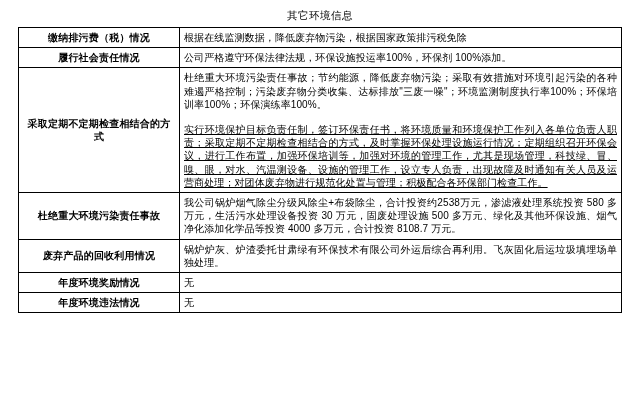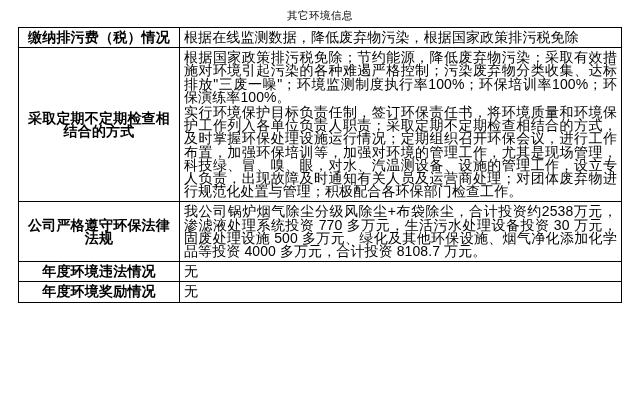--- a/index.html
+++ b/index.html
@@ -32,86 +32,99 @@
   table.env-table {
     border-collapse: collapse;
     width: 604px;
     table-layout: fixed;
     margin: 0 auto;
   }
   table.env-table td {
     border: 1px solid #000000;
     vertical-align: middle;
     padding: 3px 4px;
-    font-size: 14px;
+    font-size: 10px;
     line-height: 13.2px;
     word-break: break-all;
   }
   td.label-cell {
     width: 152px;
     text-align: center;
     font-weight: bold;
     letter-spacing: 0.2px;
   }
   td.value-cell {
     text-align: left;
     letter-spacing: 0.1px;
   }
   .v-just {
     text-align: justify;
     text-justify: inter-ideograph;
   }
   .para + .para {
-    margin-top: 2px;
+    margin-top: 12px;
+    text-decoration: underline;
   }
 </style>
 </head>
 <body>
 
 <div class="page">
 
   <div class="doc-title">其它环境信息</div>
 
   <table class="env-table">
     <tbody>
 
       <tr>
         <td class="label-cell">缴纳排污费（税）情况</td>
         <td class="value-cell">
           <div class="para v-just">根据在线监测数据，降低废弃物污染，根据国家政策排污税免除</div>
         </td>
       </tr>
 
+      <tr>
+        <td class="label-cell">履行社会责任情况</td>
+        <td class="value-cell">
+          <div class="para v-just">公司严格遵守环保法律法规，环保设施投运率100%，环保剂 100%添加。</div>
+        </td>
+      </tr>
 
       <tr>
         <td class="label-cell">采取定期不定期检查相结合的方式</td>
         <td class="value-cell">
-          <div class="para v-just">根据国家政策排污税免除；节约能源，降低废弃物污染；采取有效措施对环境引起污染的各种难遏严格控制；污染废弃物分类收集、达标排放"三废一噪"；环境监测制度执行率100%；环保培训率100%；环保演练率100%。</div>
+          <div class="para v-just">杜绝重大环境污染责任事故；节约能源，降低废弃物污染；采取有效措施对环境引起污染的各种难遏严格控制；污染废弃物分类收集、达标排放"三废一噪"；环境监测制度执行率100%；环保培训率100%；环保演练率100%。</div>
           <div class="para v-just">实行环境保护目标负责任制，签订环保责任书，将环境质量和环境保护工作列入各单位负责人职责；采取定期不定期检查相结合的方式，及时掌握环保处理设施运行情况；定期组织召开环保会议，进行工作布置，加强环保培训等，加强对环境的管理工作，尤其是现场管理，科技绿、冒、嗅、眼，对水、汽温测设备、设施的管理工作，设立专人负责，出现故障及时通知有关人员及运营商处理；对团体废弃物进行规范化处置与管理；积极配合各环保部门检查工作。</div>
         </td>
       </tr>
 
       <tr>
-        <td class="label-cell">公司严格遵守环保法律法规</td>
+        <td class="label-cell">杜绝重大环境污染责任事故</td>
         <td class="value-cell">
-          <div class="para v-just">我公司锅炉烟气除尘分级风除尘+布袋除尘，合计投资约2538万元，渗滤液处理系统投资 770 多万元，生活污水处理设备投资 30 万元，固废处理设施 500 多万元、绿化及其他环保设施、烟气净化添加化学品等投资 4000 多万元，合计投资 8108.7 万元。</div>
+          <div class="para v-just">我公司锅炉烟气除尘分级风除尘+布袋除尘，合计投资约2538万元，渗滤液处理系统投资 580 多万元，生活污水处理设备投资 30 万元，固废处理设施 500 多万元、绿化及其他环保设施、烟气净化添加化学品等投资 4000 多万元，合计投资 8108.7 万元。</div>
+        </td>
+      </tr>
+
+      <tr>
+        <td class="label-cell">废弃产品的回收利用情况</td>
+        <td class="value-cell">
+          <div class="para v-just">锅炉炉灰、炉渣委托甘肃绿有环保技术有限公司外运后综合再利用。飞灰固化后运垃圾填埋场单独处理。</div>
         </td>
       </tr>
 
 
-
       <tr>
-        <td class="label-cell">年度环境违法情况</td>
+        <td class="label-cell">年度环境奖励情况</td>
         <td class="value-cell">
           <div class="para">无</div>
         </td>
       </tr>
 
       <tr>
-        <td class="label-cell">年度环境奖励情况</td>
+        <td class="label-cell">年度环境违法情况</td>
         <td class="value-cell">
           <div class="para">无</div>
         </td>
       </tr>
 
     </tbody>
   </table>
 
 </div>
 

